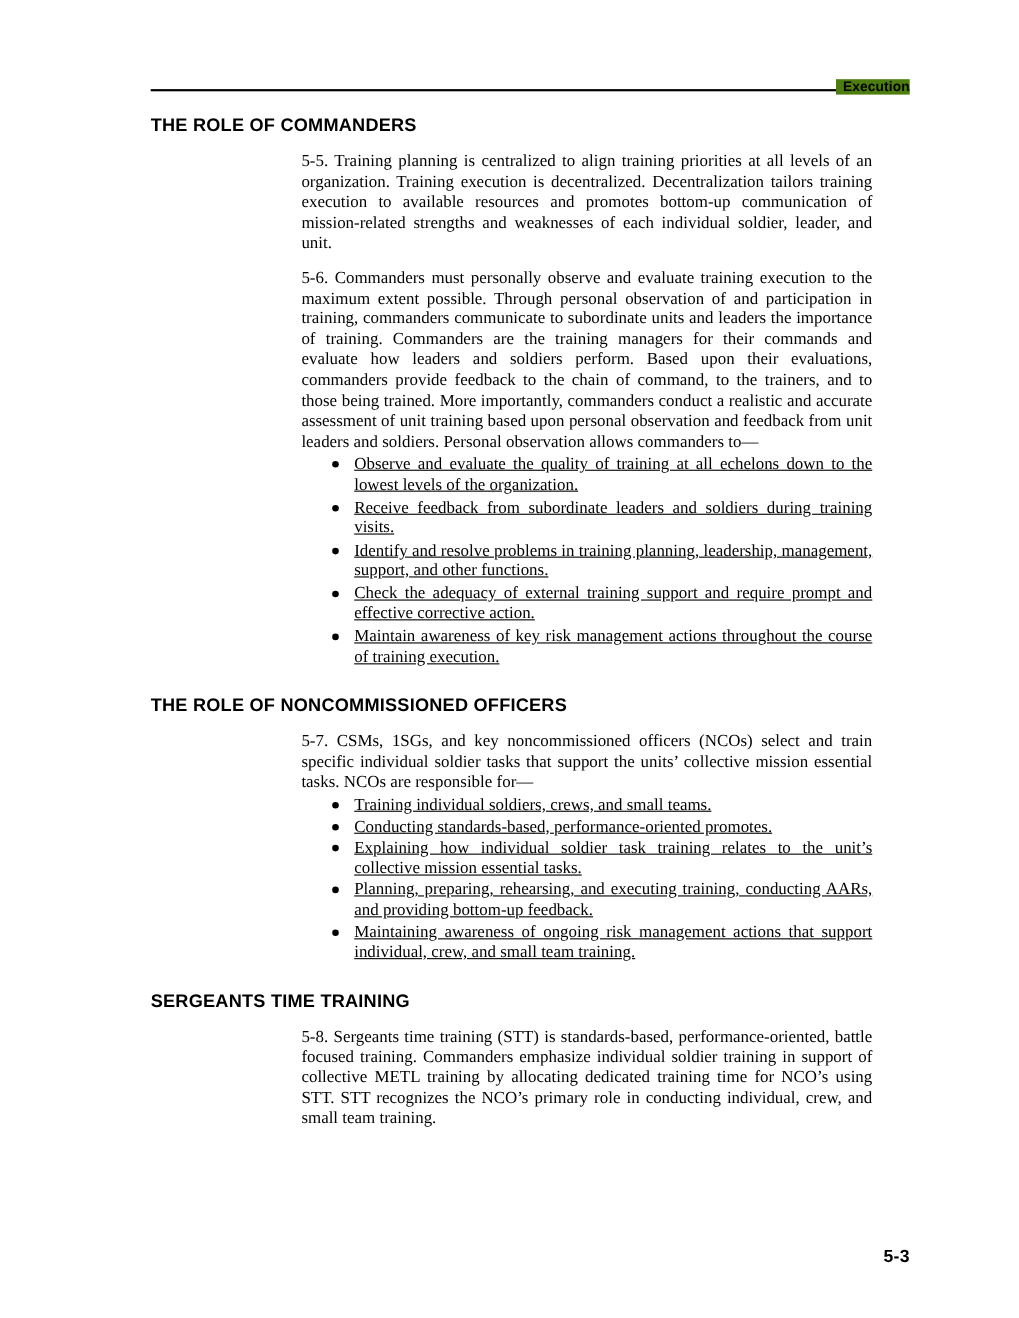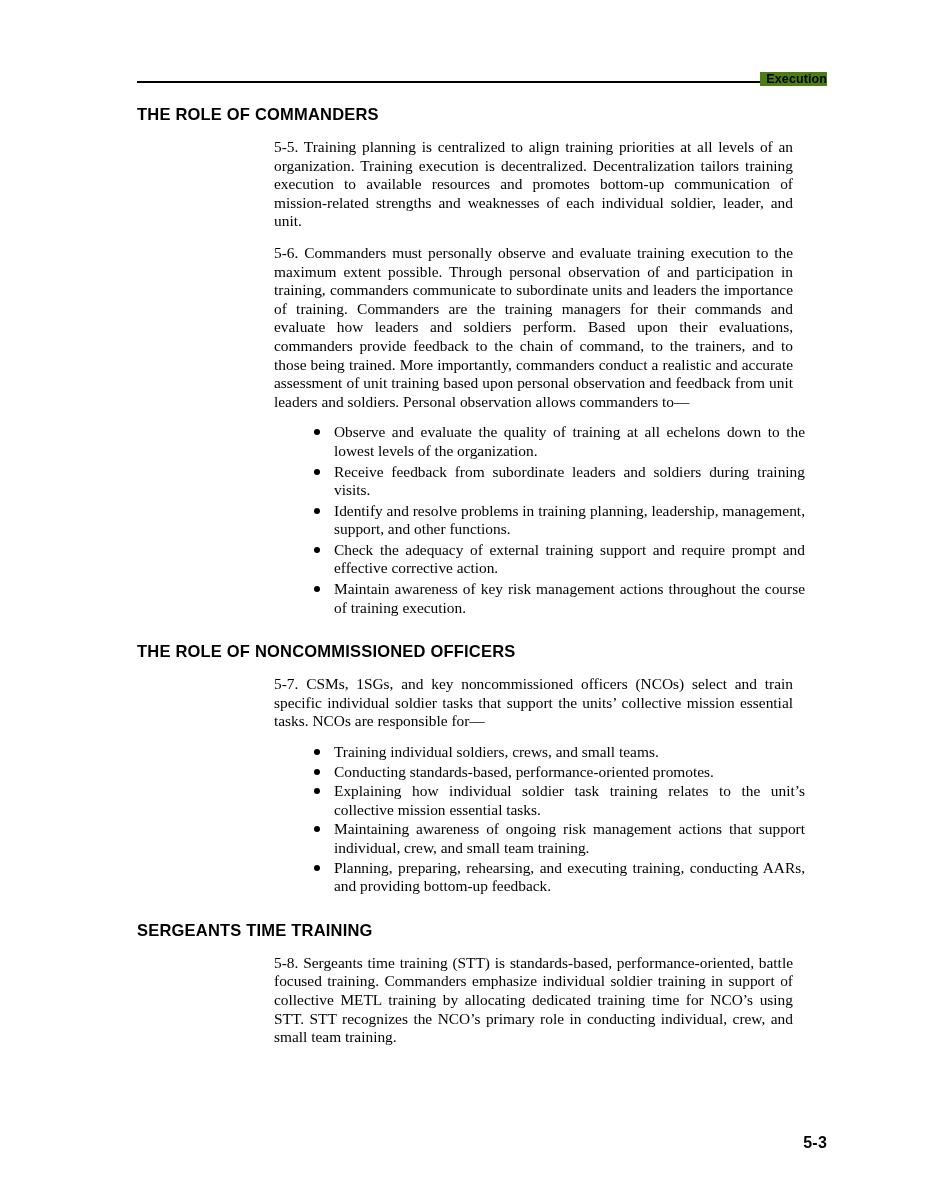--- a/index.html
+++ b/index.html
@@ -85,23 +85,24 @@
     text-align: justify;
     text-justify: inter-word;
     hyphens: none;
   }
   p.para:last-child {
     margin-bottom: 0;
   }
 
   ul.bullets {
     list-style: none;
-    margin: 12px;
+    margin: 0;
     padding: 0;
     width: 519px;
+    text-decoration: underline;
   }
   ul.bullets li {
     position: relative;
     padding-left: 48px;
     margin-bottom: 2px;
     font-size: 15.4px;
     line-height: 18.6px;
     text-align: justify;
   }
   ul.bullets li .bullet-dot {
@@ -196,25 +197,25 @@
           <li>
             <span class="bullet-dot"></span>
             <span class="li-text">Conducting standards-based, performance-oriented promotes.</span>
           </li>
           <li>
             <span class="bullet-dot"></span>
             <span class="li-text">Explaining how individual soldier task training relates to the unit’s collective mission essential tasks.</span>
           </li>
           <li>
             <span class="bullet-dot"></span>
+            <span class="li-text">Planning, preparing, rehearsing, and executing training, conducting AARs, and providing bottom-up feedback.</span>
+          </li>
+          <li>
+            <span class="bullet-dot"></span>
             <span class="li-text">Maintaining awareness of ongoing risk management actions that support individual, crew, and small team training.</span>
-          </li>
-          <li>
-            <span class="bullet-dot"></span>
-            <span class="li-text">Planning, preparing, rehearsing, and executing training, conducting AARs, and providing bottom-up feedback.</span>
           </li>
         </ul>
       </div>
     </div>
 
     <div class="section">
       <h2 class="section-title">SERGEANTS TIME TRAINING</h2>
       <div class="body-block">
         <p class="para">5-8. Sergeants time training (STT) is standards-based, performance-oriented, battle focused training. Commanders emphasize individual soldier training in support of collective METL training by allocating dedicated training time for NCO’s using STT. STT recognizes the NCO’s primary role in conducting individual, crew, and small team training.</p>
       </div>

